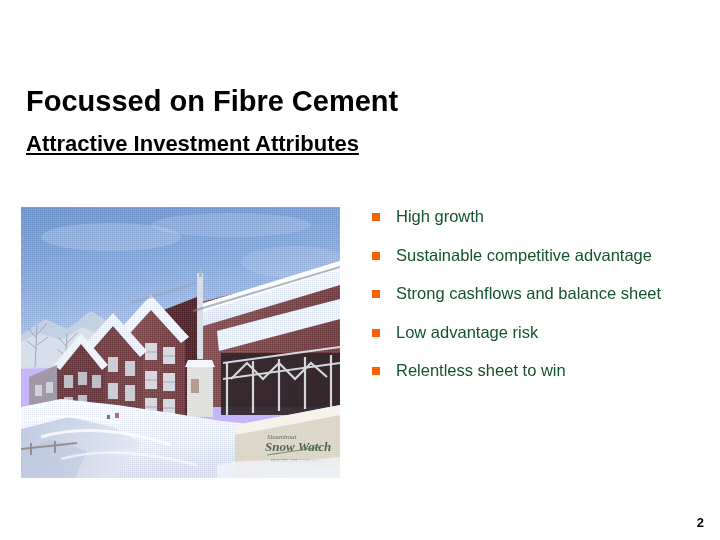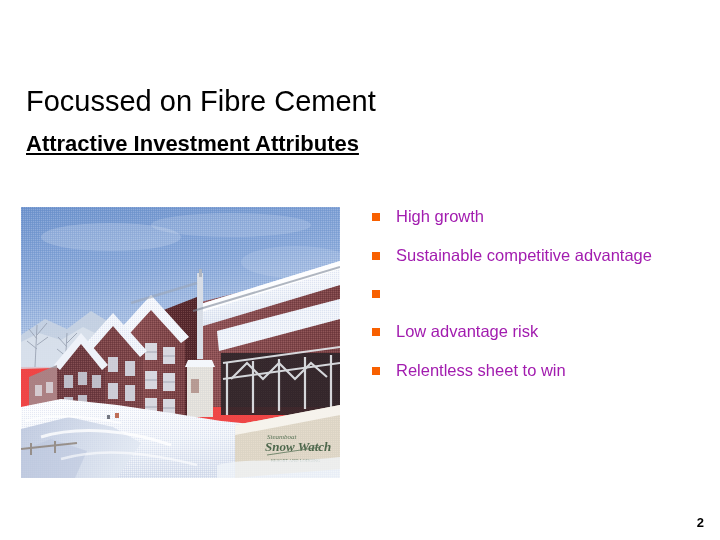--- a/index.html
+++ b/index.html
@@ -26,21 +26,21 @@
   
   #title-block {
     position: absolute;
     left: 26px;
     top: 84px;
     width: 640px;
   }
   #slide-title {
     font-size: 29px;
     line-height: 34px;
-    font-weight: 400;
+    font-weight: 700;
     color: #000000;
     letter-spacing: 0px;
     white-space: nowrap;
   }
   #slide-subtitle {
     margin-top: 13px;
     font-size: 22px;
     line-height: 26px;
     font-weight: bold;
     color: #000000;
@@ -49,21 +49,21 @@
   }
 
   
   #photo {
     position: absolute;
     left: 21px;
     top: 207px;
     width: 319px;
     height: 271px;
     overflow: hidden;
-    background: #ef4444;
+    background: #c4b5fd;
   }
   #photo svg { display: block; }
 
   
   #bullet-list {
     position: absolute;
     left: 372px;
     top: 205px;
     width: 320px;
   }
@@ -77,21 +77,21 @@
     position: absolute;
     left: 0;
     top: 8px;
     width: 8px;
     height: 8px;
     background: #f86000;
   }
   .bullet-text {
     font-size: 16.5px;
     line-height: 22.5px;
-    color: #a21caf;
+    color: #14532d;
   }
 
   
   #page-number {
     position: absolute;
     right: 16px;
     bottom: 10px;
     font-size: 13px;
     font-weight: bold;
     color: #000000;
@@ -292,20 +292,21 @@
     </div>
 
 
     <div class="bullet-row">
       <span class="bullet-marker"></span>
       <span class="bullet-text">Sustainable competitive advantage</span>
     </div>
 
     <div class="bullet-row">
       <span class="bullet-marker"></span>
+      <span class="bullet-text">Strong cashflows and balance sheet</span>
     </div>
 
     <div class="bullet-row">
       <span class="bullet-marker"></span>
       <span class="bullet-text">Low advantage risk</span>
     </div>
 
     <div class="bullet-row">
       <span class="bullet-marker"></span>
       <span class="bullet-text">Relentless sheet to win</span>

